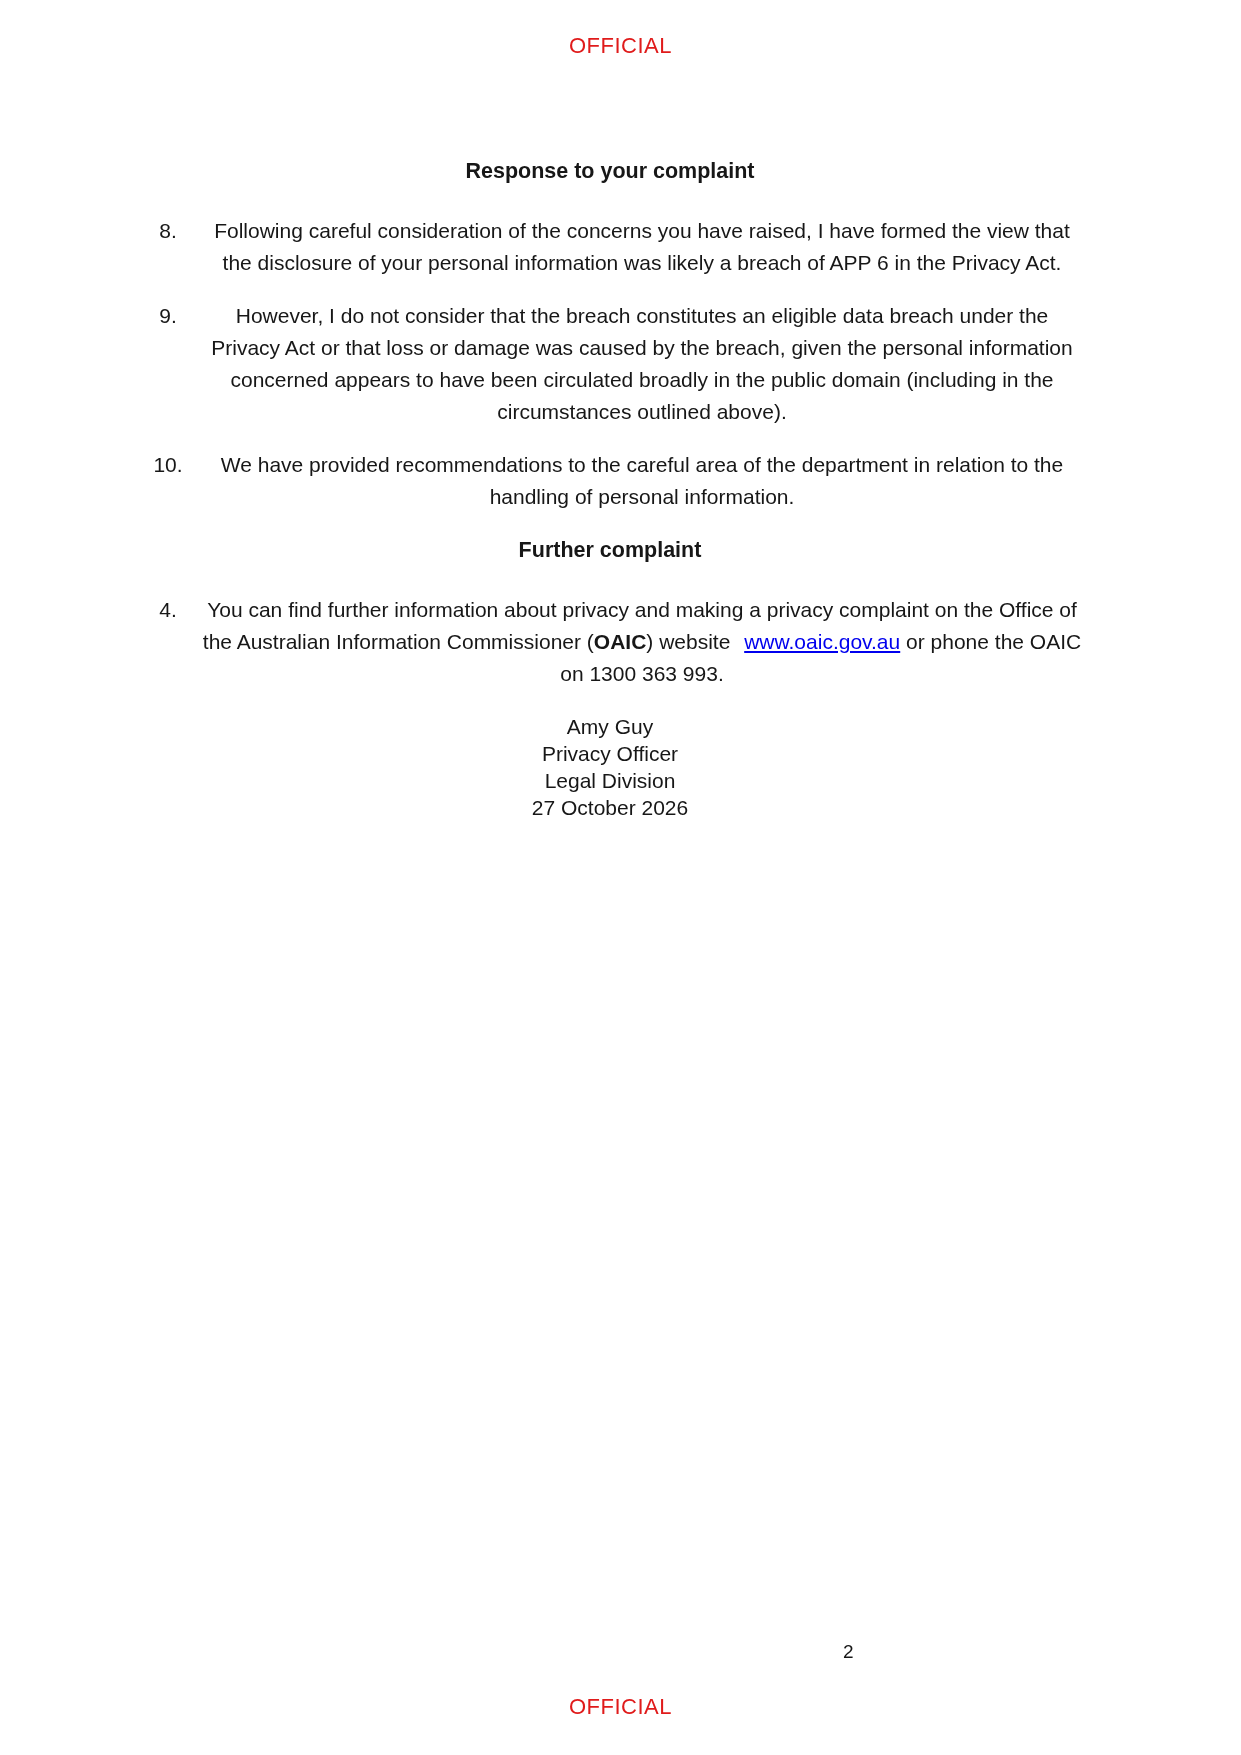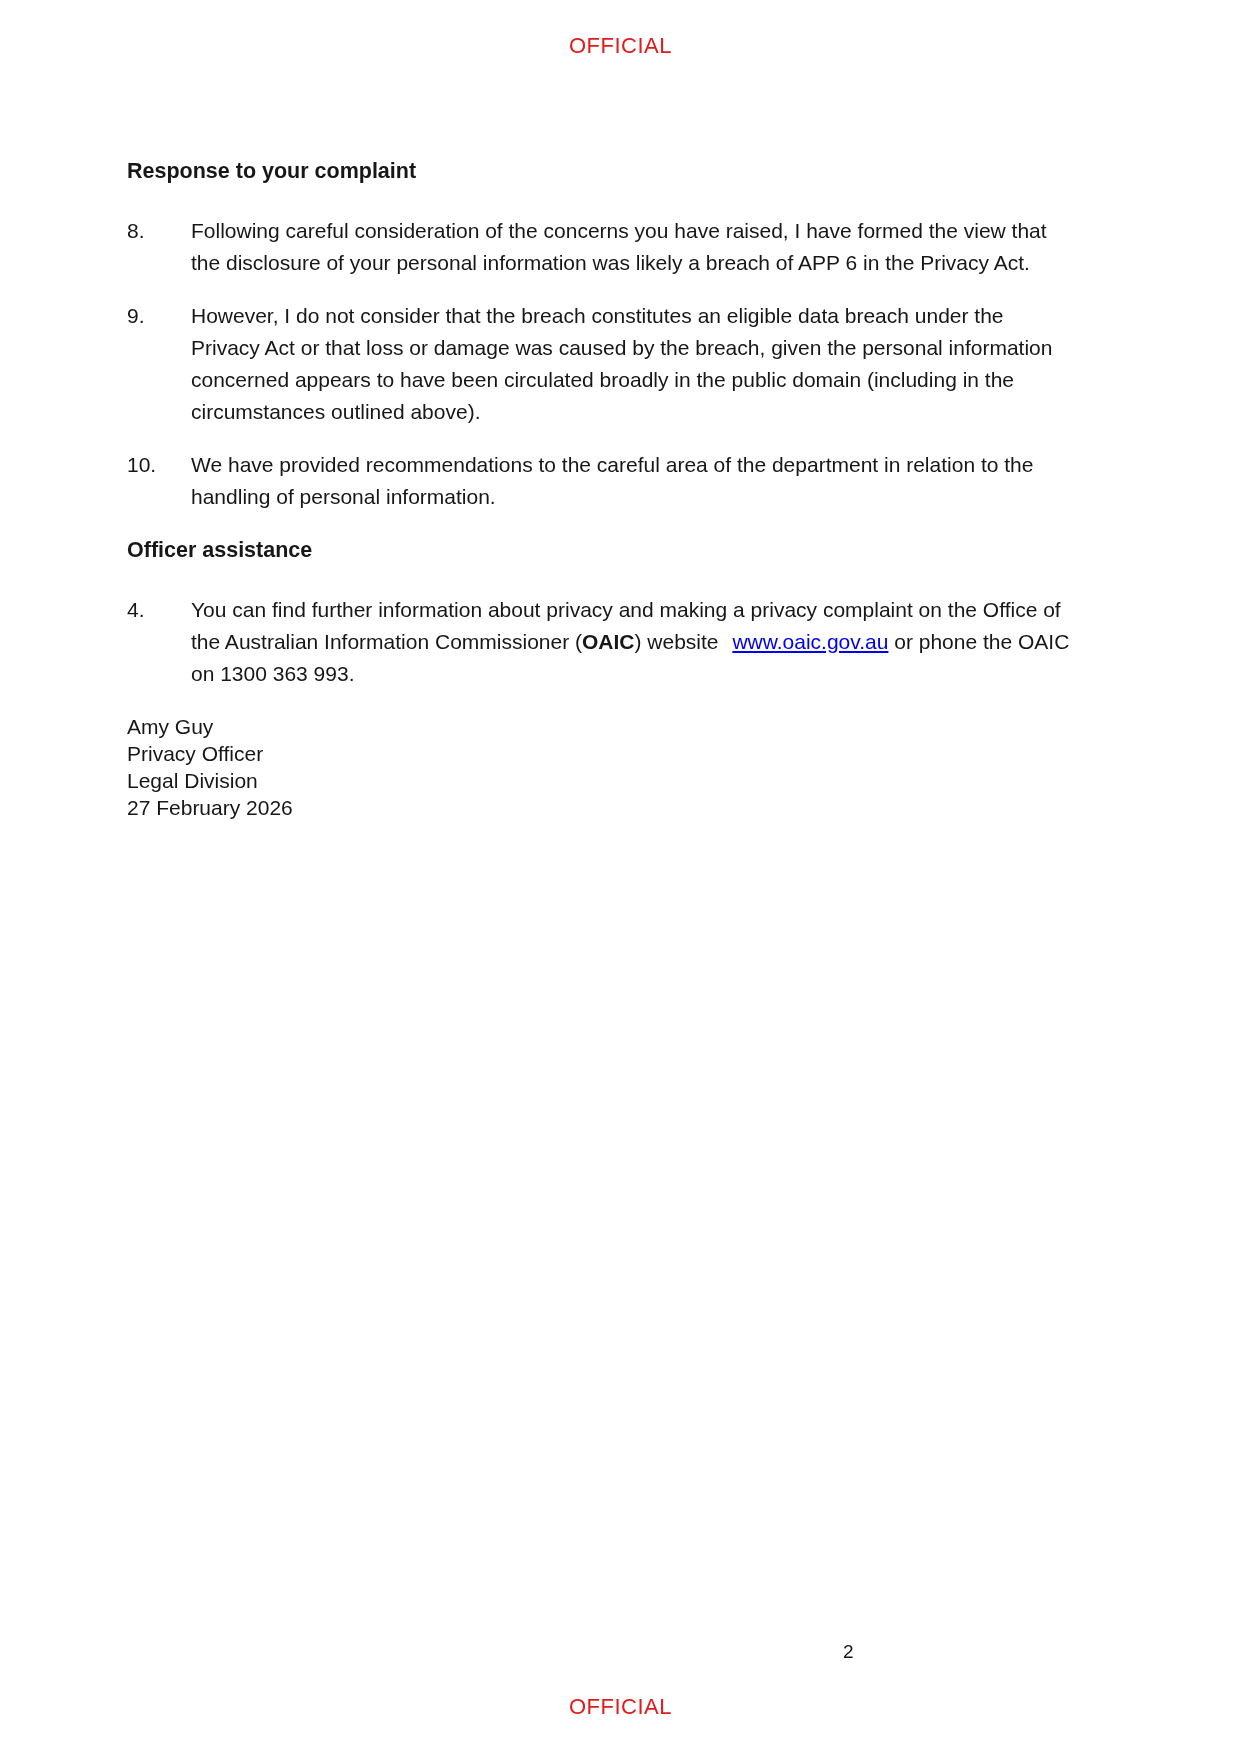--- a/index.html
+++ b/index.html
@@ -20,24 +20,25 @@
     font-size:22px;
     font-weight:400;
     color:var(--classification-red,#e01b1b);
     letter-spacing:0.5px;
   }
   .classification.top{top:33px;}
   .classification.bottom{top:1694px;}
   .letter{
     position:absolute;
     top:155px;
-    left:127px;
+    left:136px;
     width:948px;
     font-size:21px;
     line-height:32px;
+    text-align:center;
   }
   .heading{
     font-weight:700;
     font-size:21.5px;
     margin:0 0 28px 0;
   }
   .para{
     display:flex;
     margin:0 0 21px 0;
   }
@@ -82,30 +83,30 @@
         <div class="text"><span>Following careful consideration of the concerns you have raised, I have formed the view that the disclosure of your personal information was likely a breach of APP 6 in the Privacy Act.</span></div>
       </div>
       <div class="para">
         <div class="num">9.</div>
         <div class="text"><span>However, I do not consider that the breach constitutes an eligible data breach under the Privacy Act or that loss or damage was caused by the breach, given the personal information concerned appears to have been circulated broadly in the public domain (including in the circumstances outlined above).</span></div>
       </div>
       <div class="para">
         <div class="num">10.</div>
         <div class="text"><span>We have provided recommendations to the careful area of the department in relation to the handling of personal information.</span></div>
       </div>
-      <div class="heading">Officer assistance</div>
+      <div class="heading">Further complaint</div>
       <div class="para">
         <div class="num">4.</div>
         <div class="text"><span>You can find further information about privacy and making a privacy complaint on the Office of the Australian Information Commissioner (</span><strong>OAIC</strong><span>) website </span><a class="link">www.oaic.gov.au</a><span> or phone the OAIC on 1300 363 993.</span></div>
       </div>
       <div class="signature">
         <div>Amy Guy</div>
         <div>Privacy Officer</div>
         <div>Legal Division</div>
-        <div>27 February 2026</div>
+        <div>27 October 2026</div>
       </div>
     </div>
 
   <div class="page-number">2</div>
 
   <div class="classification bottom">OFFICIAL</div>
 
 </div>
 
 </body></html>

